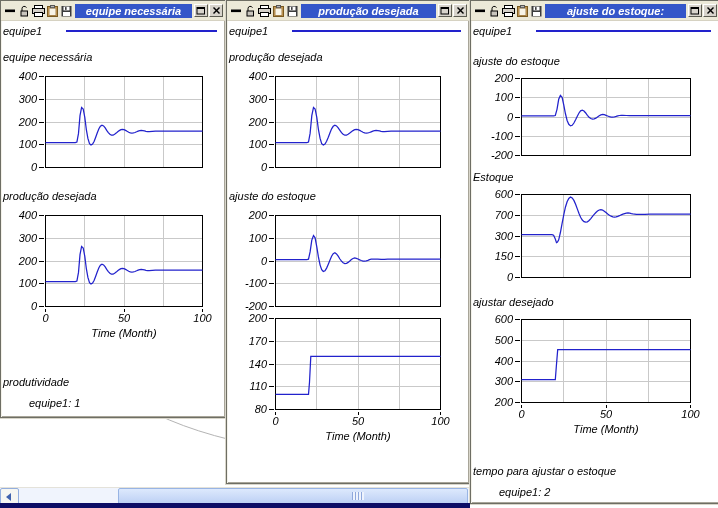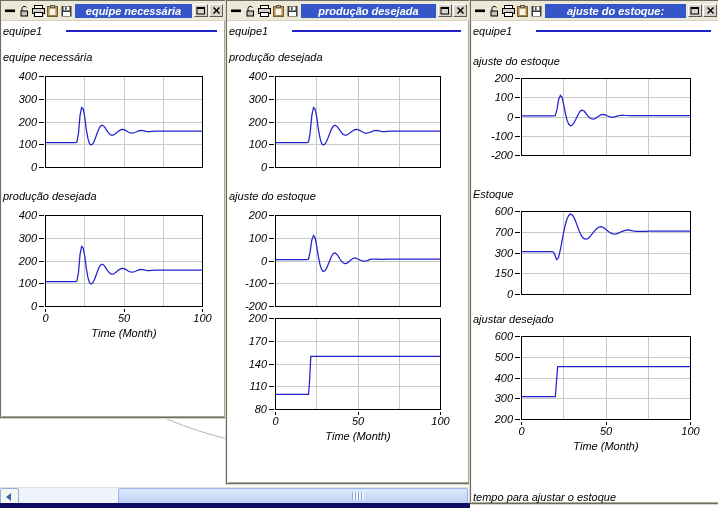--- a/index.html
+++ b/index.html
@@ -53,25 +53,25 @@
   .win1 .sec1 .glabel{margin-top:13px}
   .win1 .sec2 .glabel{margin-top:20px}
   .win1 .graphrow,{margin-top:12px}
   .win1 .graphrow{margin-top:12px}
   .win2 .sec1 .glabel{margin-top:13px}
   .win2 .sec2 .glabel{margin-top:20px}
   .win2 .sec3 .glabel{margin-top:17px}
   .win2 .graphrow{margin-top:12px}
   .win2 .sec3 .graphrow{margin-top:9px}
   .win3 .sec1 .glabel{margin-top:17px}
-  .win3 .sec2 .glabel{margin-top:30px}
+  .win3 .sec2 .glabel{margin-top:13px}
   .win3 .sec3 .glabel{margin-top:16px}
   .win3 .graphrow{margin-top:10px}
   .footer{margin-top:36px}
-  .win3 .footer{margin-top:38px}
+  .win3 .footer{margin-top:29px}
   .footer .fvalue{margin-top:9px;padding-left:26px}
   
   .hscroll{
     position:absolute;left:0;top:487px;width:470px;height:16px;z-index:1;
     background:#f0f4fd;border-top:1px solid #e4e2da;
   }
   .hs-btn{
     position:absolute;left:0;top:0;width:17px;height:16px;
     background:#f6f6f2;border:1px solid #93aede;border-radius:2px;
     display:flex;align-items:center;justify-content:center;
@@ -202,20 +202,24 @@
             </svg><div class="xrow" style="width: 158px;">
               <i class="xmark" style="left: 0px;"></i>
               <span class="xtlabel" style="left: 0.5px;">0</span>
               <i class="xmark" style="left: 78.5px;"></i>
               <span class="xtlabel" style="left: 79px;">50</span>
               <i class="xmark" style="left: 157px;"></i>
               <span class="xtlabel" style="left: 157.5px;">100</span>
             </div><div class="xaxis-title" style="width: 158px;">Time (Month)</div></div>
         </div>
     </div>
+    <div class="footer">
+      <div>produtividade</div>
+      <div class="fvalue">equipe1: 1</div>
+    </div>
   </div>
 </div>
 
 <div class="win win2">
   <div class="titlebar">
     <span class="tbicon">
         <svg width="13" height="12">
           <rect x="1" y="4.5" width="10" height="2.6" fill="#000"></rect>
         </svg>
       </span>

